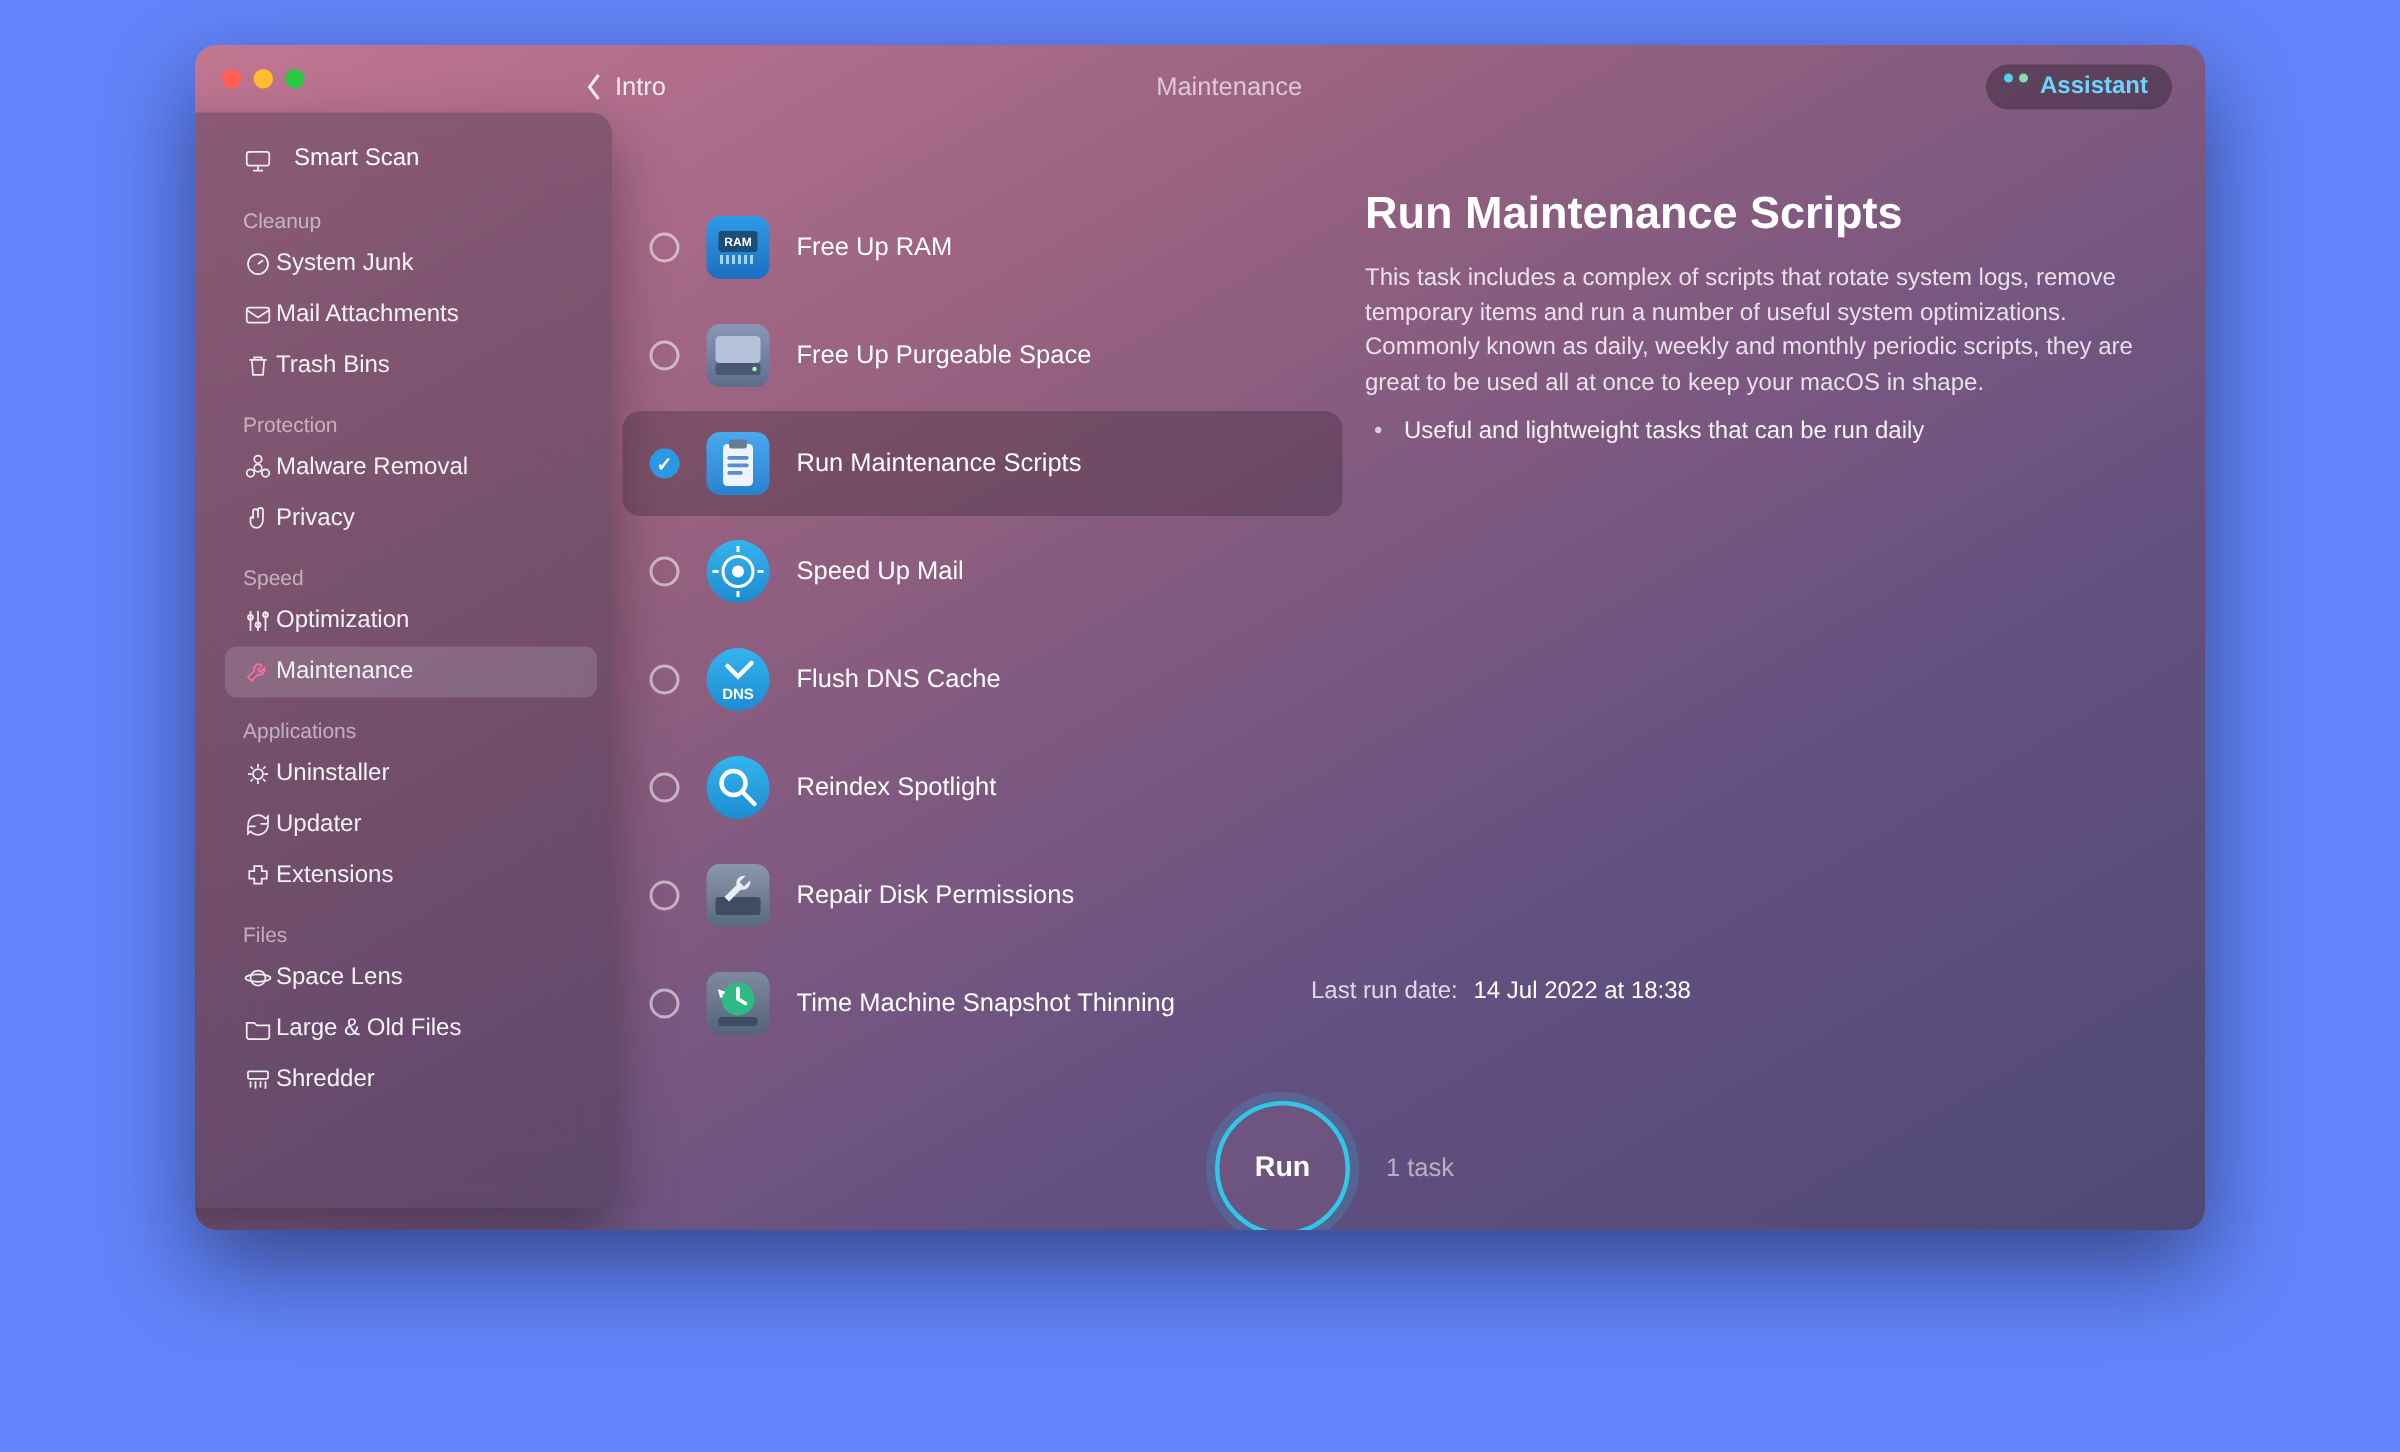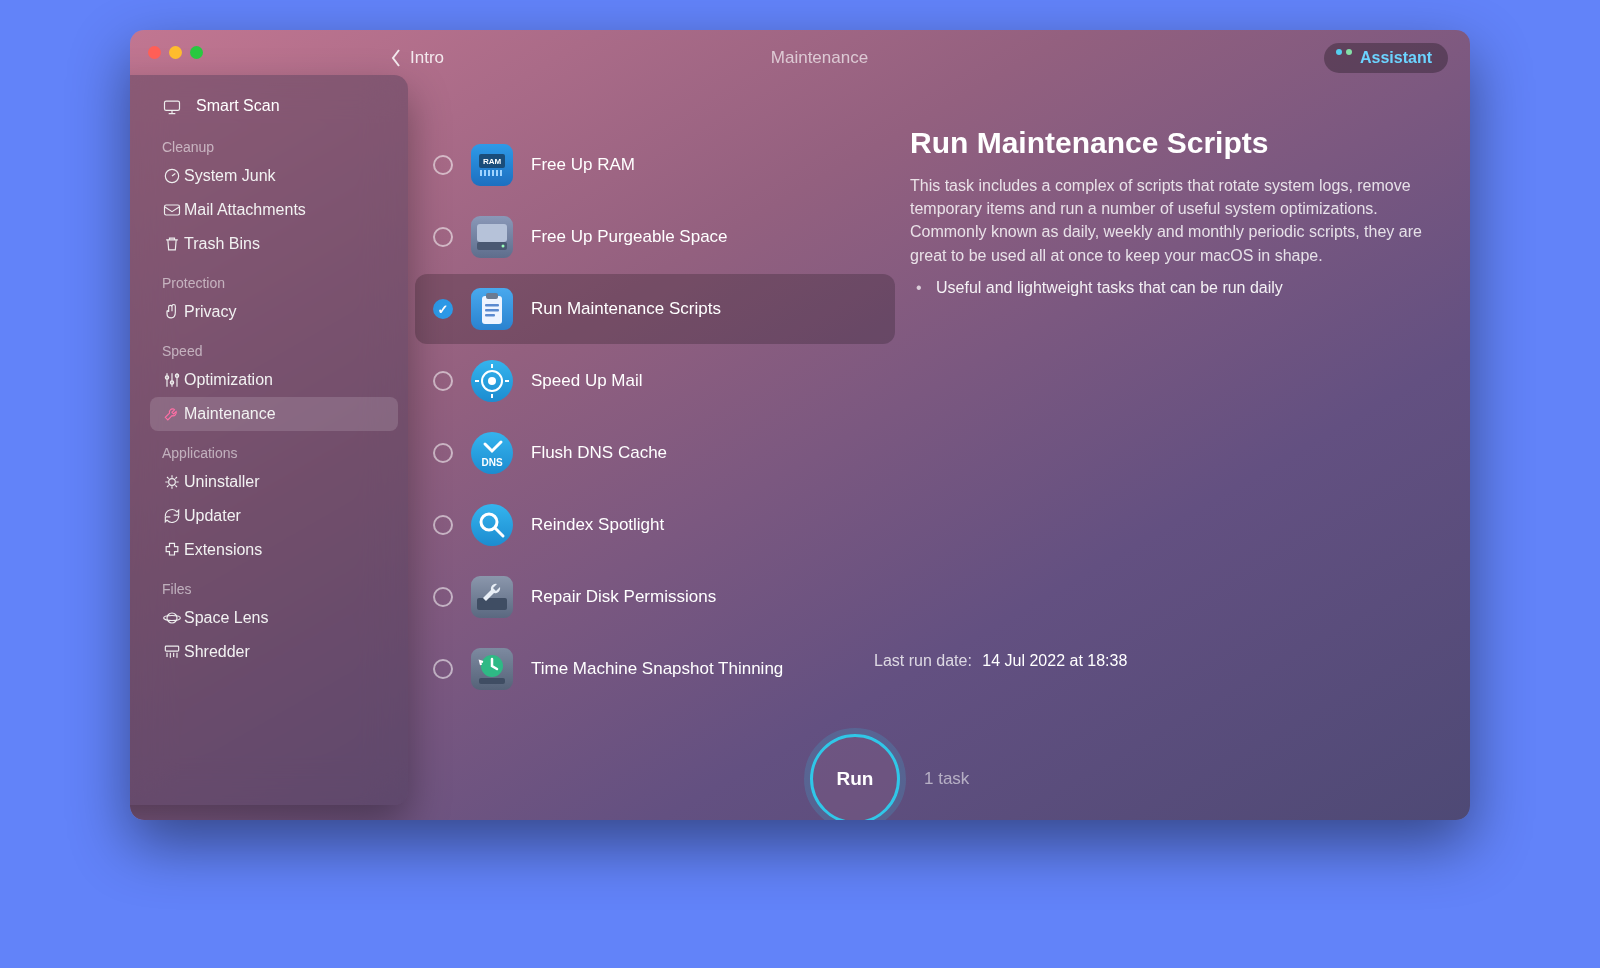--- a/index.html
+++ b/index.html
@@ -237,20 +237,31 @@
             <path d="M5 7h14M9 7V5h6v2M7 7l1 12h8l1-12"></path>
           </svg>
         </span>
       <span>Trash Bins</span>
     </div>
 
     <div class="section-label">Protection</div>
     <div class="side-item">
       <span class="side-ico">
           <svg viewBox="0 0 24 24">
+            <circle cx="12" cy="12" r="3"></circle>
+            <circle cx="12" cy="5" r="3"></circle>
+            <circle cx="6" cy="16" r="3"></circle>
+            <circle cx="18" cy="16" r="3"></circle>
+          </svg>
+        </span>
+      <span>Malware Removal</span>
+    </div>
+    <div class="side-item">
+      <span class="side-ico">
+          <svg viewBox="0 0 24 24">
             <path d="M8 12V6a2 2 0 014 0v5M12 11V5a2 2 0 014 0v7c0 4-2 7-5 7s-5-2-5-5v-3l2-1"></path>
           </svg>
         </span>
       <span>Privacy</span>
     </div>
 
     <div class="section-label">Speed</div>
     <div class="side-item">
       <span class="side-ico">
           <svg viewBox="0 0 24 24">
@@ -300,20 +311,28 @@
 
     <div class="section-label">Files</div>
     <div class="side-item">
       <span class="side-ico">
           <svg viewBox="0 0 24 24">
             <circle cx="12" cy="12" r="6"></circle>
             <ellipse cx="12" cy="12" rx="10" ry="3"></ellipse>
           </svg>
         </span>
       <span>Space Lens</span>
+    </div>
+    <div class="side-item">
+      <span class="side-ico">
+          <svg viewBox="0 0 24 24">
+            <path d="M3 7h6l2 2h10v9a2 2 0 01-2 2H5a2 2 0 01-2-2V7z"></path>
+          </svg>
+        </span>
+      <span>Large &amp; Old Files</span>
     </div>
     <div class="side-item">
       <span class="side-ico">
           <svg viewBox="0 0 24 24">
             <rect x="4" y="5" width="16" height="6" rx="1"></rect>
             <path d="M6 13v5M10 13v6M14 13v5M18 13v6"></path>
           </svg>
         </span>
       <span>Shredder</span>
     </div>

